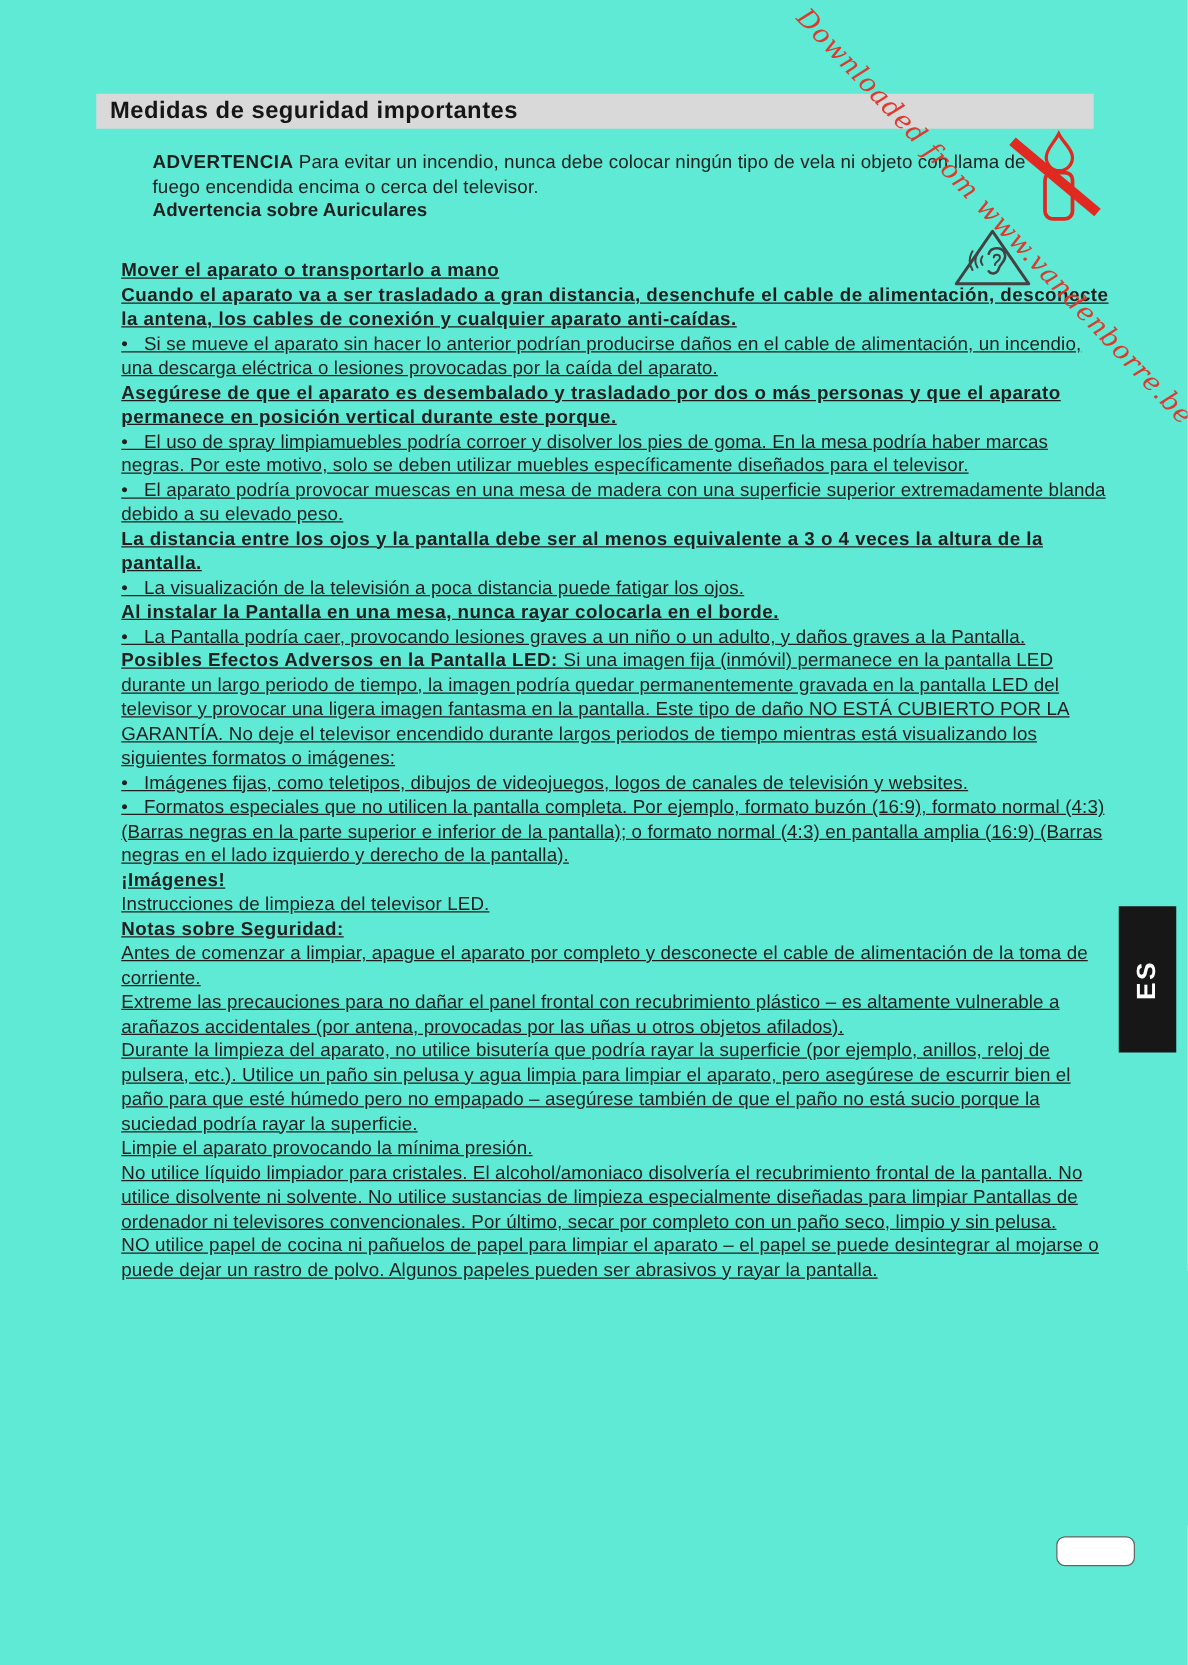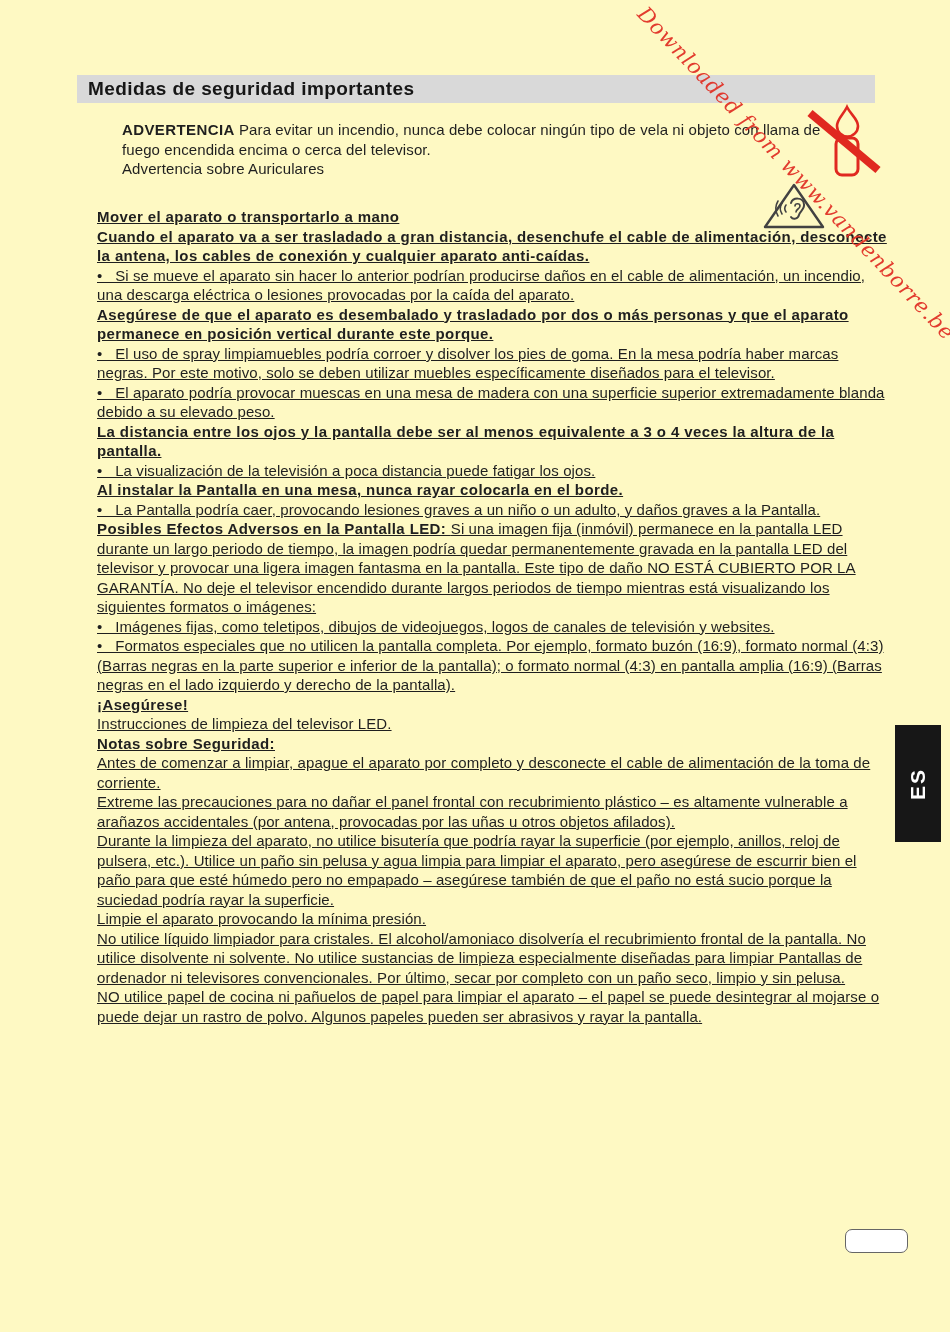--- a/index.html
+++ b/index.html
@@ -3,39 +3,39 @@
 <meta charset="utf-8">
 <style>
   * { box-sizing: border-box; }
   html, body { margin: 0; padding: 0; }
   body {
     width: 950px; height: 1332px;
     background: #ffffff;
     font-family: "Liberation Sans", sans-serif;
     color: #1f1f1f;
   }
-  .page { position: relative; width: 950px; height: 1332px; overflow: hidden; background: #fef9c3; }
+  .page { position: relative; width: 950px; height: 1332px; overflow: hidden; background: #5eead4; }
 
   .titlebar {
     position: absolute; left: 77px; top: 75px;
     width: 798px; height: 28px;
     background: #d9d9d9;
   }
   .titlebar span {
     display: block; padding-left: 11px; line-height: 28px;
     font-size: 19px; font-weight: bold; color: #161616;
     letter-spacing: 0.4px;
   }
 
   .intro {
     position: absolute; left: 98px; top: 120px; width: 700px;
     font-size: 15px; line-height: 19.5px; letter-spacing: 0.1px; margin-left: 24px;
   }
   .para { margin: 0; }
-  .bold { font-weight: normal; }
+  .bold { font-weight: bold; }
   b { letter-spacing: 0.4px; }
 
   .body-text {
     position: absolute; left: 97px; top: 207px; width: 795px;
     font-size: 15px; line-height: 19.5px; letter-spacing: 0.1px; text-decoration: underline;
   }
   .body-text p { margin: 0; }
 
   .watermark {
     position: absolute; left: 650px; top: 2px;
@@ -104,21 +104,21 @@
       <p class="para"><b>Asegúrese de que el aparato es desembalado y trasladado por dos o más personas y que el aparato permanece en posición vertical durante este porque.</b></p>
       <p class="para"><span>•&nbsp;&nbsp; El uso de spray limpiamuebles podría corroer y disolver los pies de goma. En la mesa podría haber marcas negras. Por este motivo, solo se deben utilizar muebles específicamente diseñados para el televisor.</span></p>
       <p class="para"><span>•&nbsp;&nbsp; El aparato podría provocar muescas en una mesa de madera con una superficie superior extremadamente blanda debido a su elevado peso.</span></p>
       <p class="para"><b>La distancia entre los ojos y la pantalla debe ser al menos equivalente a 3 o 4 veces la altura de la pantalla.</b></p>
       <p class="para"><span>•&nbsp;&nbsp; La visualización de la televisión a poca distancia puede fatigar los ojos.</span></p>
       <p class="para"><b>Al instalar la Pantalla en una mesa, nunca rayar colocarla en el borde.</b></p>
       <p class="para"><span>•&nbsp;&nbsp; La Pantalla podría caer, provocando lesiones graves a un niño o un adulto, y daños graves a la Pantalla.</span></p>
       <p class="para"><b>Posibles Efectos Adversos en la Pantalla LED: </b><span>Si una imagen fija (inmóvil) permanece en la pantalla LED durante un largo periodo de tiempo, la imagen podría quedar permanentemente gravada en la pantalla LED del televisor y provocar una ligera imagen fantasma en la pantalla. Este tipo de daño NO ESTÁ CUBIERTO POR LA GARANTÍA. No deje el televisor encendido durante largos periodos de tiempo mientras está visualizando los siguientes formatos o imágenes:</span></p>
       <p class="para"><span>•&nbsp;&nbsp; Imágenes fijas, como teletipos, dibujos de videojuegos, logos de canales de televisión y websites.</span></p>
       <p class="para"><span>•&nbsp;&nbsp; Formatos especiales que no utilicen la pantalla completa. Por ejemplo, formato buzón (16:9), formato normal (4:3) (Barras negras en la parte superior e inferior de la pantalla); o formato normal (4:3) en pantalla amplia (16:9) (Barras negras en el lado izquierdo y derecho de la pantalla).</span></p>
-      <p class="para"><b>¡Asegúrese!</b></p>
+      <p class="para"><b>¡Imágenes!</b></p>
       <p class="para"><span>Instrucciones de limpieza del televisor LED.</span></p>
       <p class="para"><b>Notas sobre Seguridad:</b></p>
       <p class="para"><span>Antes de comenzar a limpiar, apague el aparato por completo y desconecte el cable de alimentación de la toma de corriente.</span></p>
       <p class="para"><span>Extreme las precauciones para no dañar el panel frontal con recubrimiento plástico – es altamente vulnerable a arañazos accidentales (por antena, provocadas por las uñas u otros objetos afilados).</span></p>
       <p class="para"><span>Durante la limpieza del aparato, no utilice bisutería que podría rayar la superficie (por ejemplo, anillos, reloj de pulsera, etc.). Utilice un paño sin pelusa y agua limpia para limpiar el aparato, pero asegúrese de escurrir bien el paño para que esté húmedo pero no empapado – asegúrese también de que el paño no está sucio porque la suciedad podría rayar la superficie.</span></p>
       <p class="para"><span>Limpie el aparato provocando la mínima presión.</span></p>
       <p class="para"><span>No utilice líquido limpiador para cristales. El alcohol/amoniaco disolvería el recubrimiento frontal de la pantalla. No utilice disolvente ni solvente. No utilice sustancias de limpieza especialmente diseñadas para limpiar Pantallas de ordenador ni televisores convencionales. Por último, secar por completo con un paño seco, limpio y sin pelusa.</span></p>
       <p class="para"><span>NO utilice papel de cocina ni pañuelos de papel para limpiar el aparato – el papel se puede desintegrar al mojarse o puede dejar un rastro de polvo. Algunos papeles pueden ser abrasivos y rayar la pantalla.</span></p>
     </div>
 

